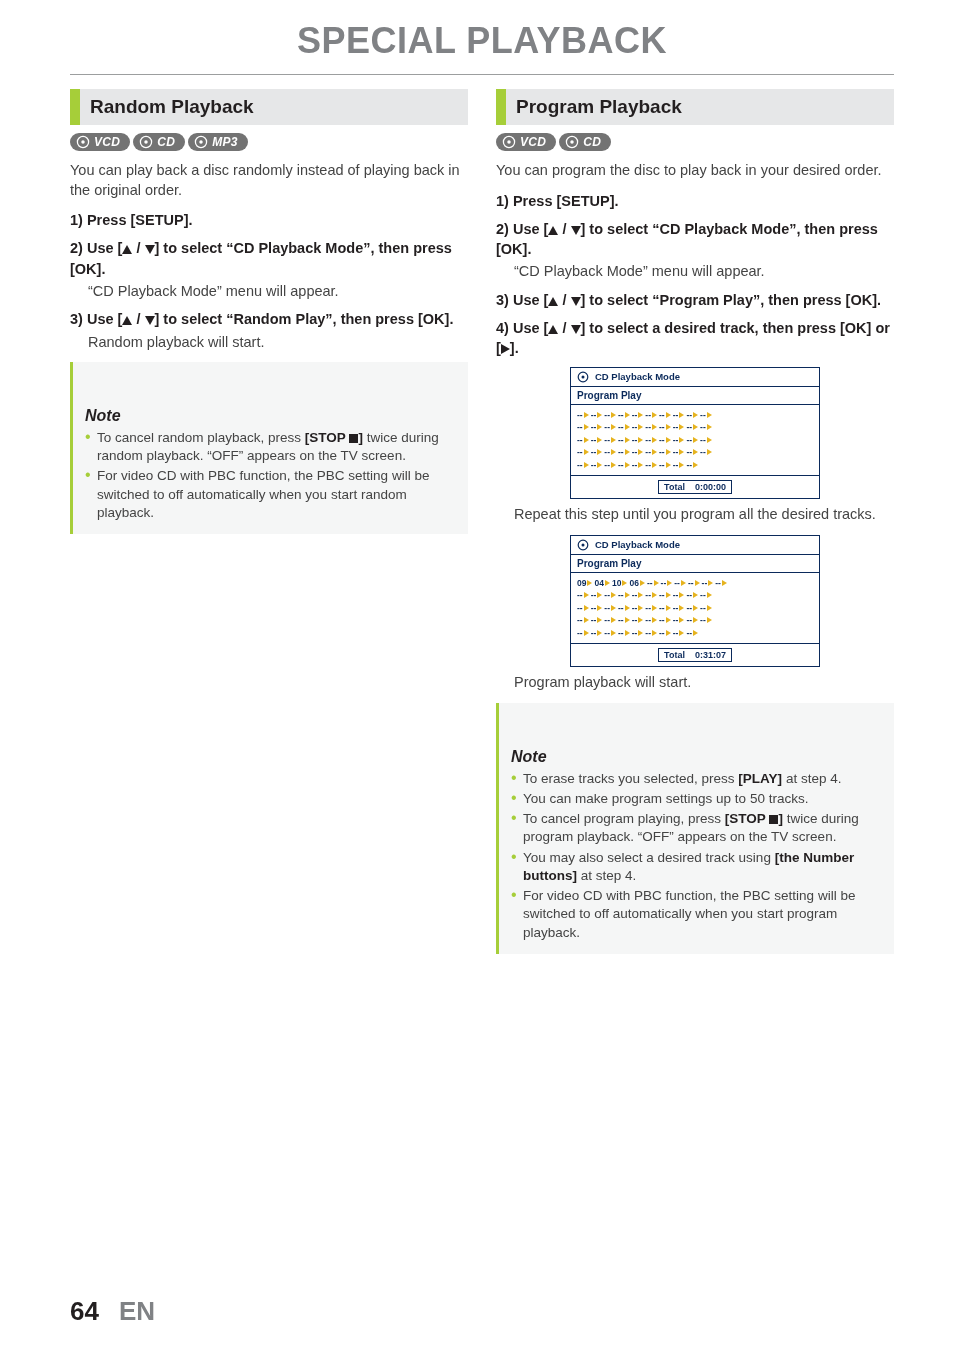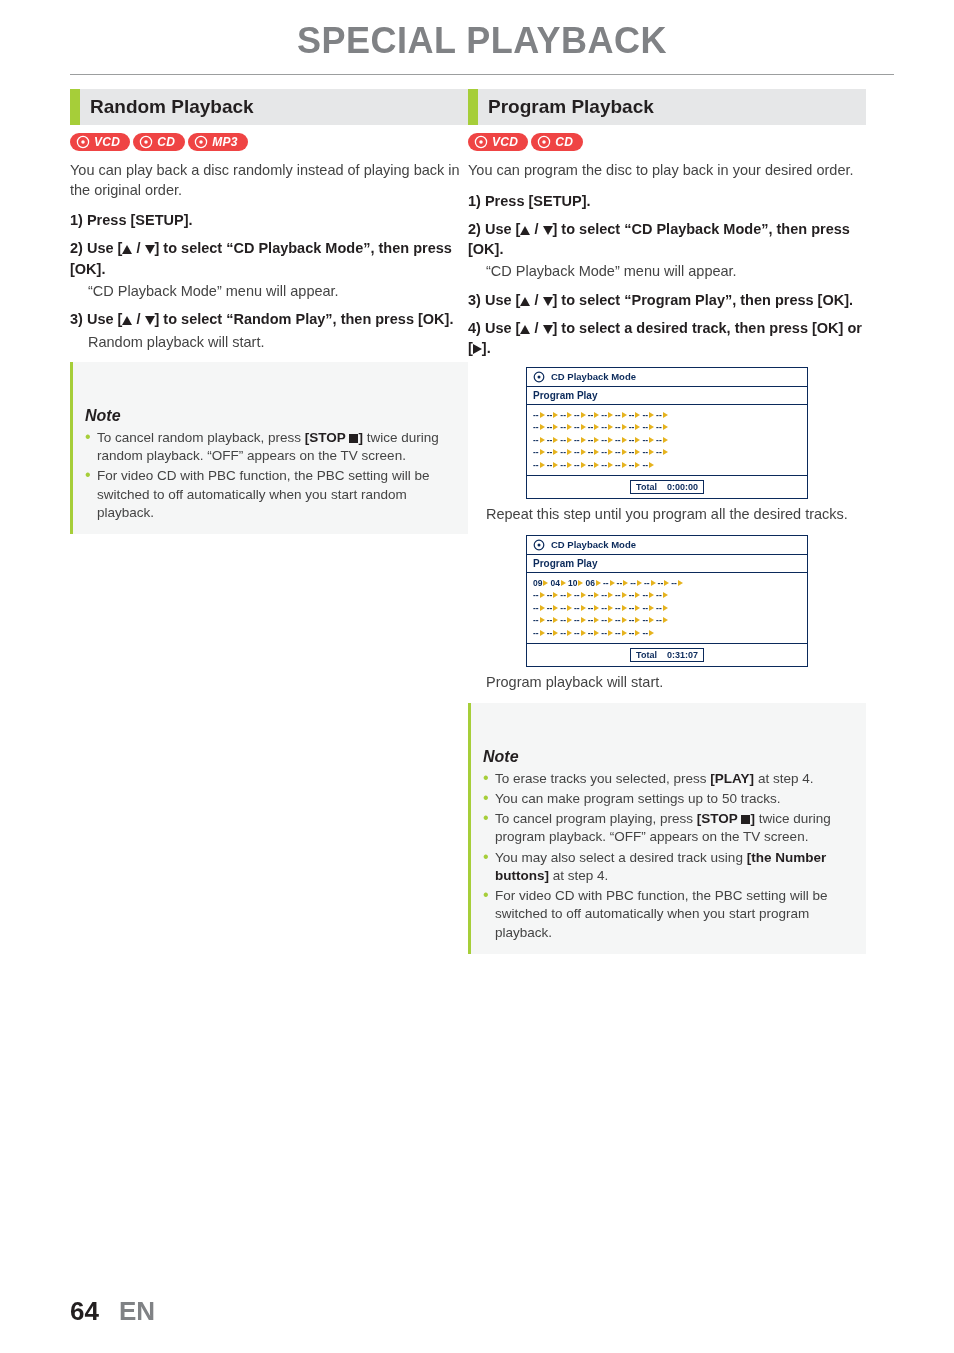--- a/index.html
+++ b/index.html
@@ -15,37 +15,37 @@
   .page-title {
     text-align: center;
     font-size: 36px;
     font-weight: 700;
     color: #808285;
     margin: 20px 0 12px 0;
     letter-spacing: 0.5px;
   }
   .rule { border: none; border-top: 1.5px solid #9c9e9f; margin-bottom: 14px; }
 
-  .cols { display: flex; }
+  .cols { display: flex; gap: 28px; }
   .col { width: 398px; }
 
   .section-head {
     background: #e6e7e8;
     border-left: 10px solid #a6ce39;
     color: #231f20;
     font-weight: 700;
     font-size: 19px;
     padding: 7px 10px 7px 10px;
     margin-bottom: 8px;
   }
 
   .badges { display: flex; gap: 3px; margin-bottom: 10px; align-items: center; }
   .badge {
     display: inline-flex; align-items: center; gap: 4px;
-    background: #ef4444;
+    background: #737373;
     color: #fff;
     font-weight: 700;
     font-size: 12px;
     padding: 2px 10px 2px 6px;
     border-radius: 12px;
     font-style: italic;
     letter-spacing: 0.3px;
   }
   .badge svg { width: 14px; height: 14px; }
 
@@ -92,21 +92,21 @@
     position: absolute; left: 0; top: 0;
     color: #a6ce39;
     font-size: 16px;
     line-height: 1;
   }
   .b { font-weight:700; color:#231f20; }
 
   
   .osd-wrap { display:flex; justify-content:center; margin: 6px 0 6px 0; }
   .osd {
-    width: 282px;
+    width: 250px;
     border: 1.3px solid #0b2a5b;
     background: #fff;
     font-family: Arial, sans-serif;
   }
   .osd-head {
     display:flex; align-items:center; gap:6px;
     border-bottom: 1.3px solid #0b2a5b;
     padding: 3px 6px;
     font-size: 9.5px; font-weight:700; color:#0b2a5b;
   }

